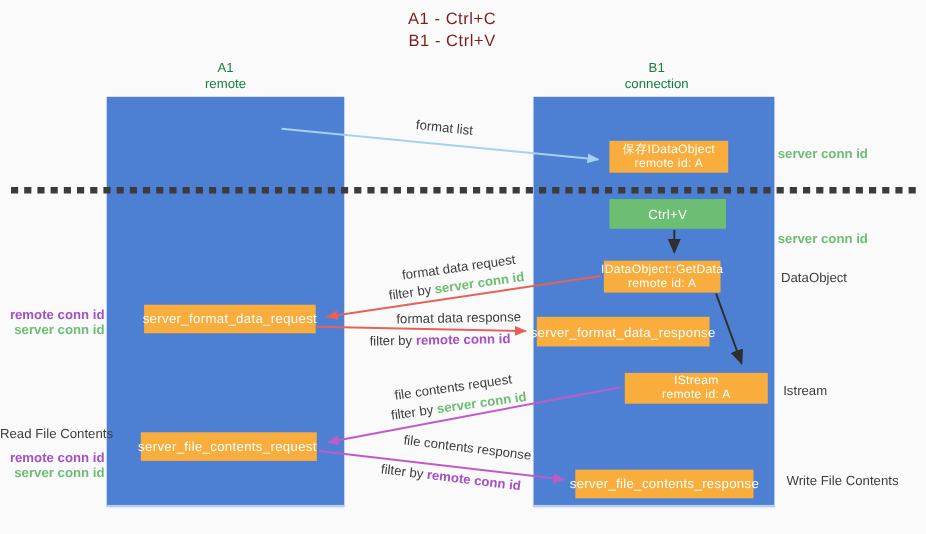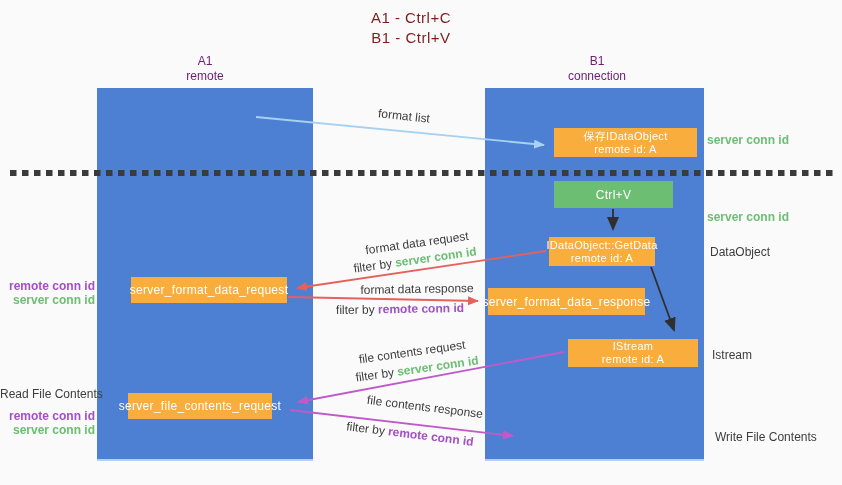--- a/index.html
+++ b/index.html
@@ -4,46 +4,46 @@
 <style>
   * { margin:0; padding:0; box-sizing:border-box; }
   html,body { background:#fafafb; }
   body { font-family:"Liberation Sans", sans-serif; }
   .canvas { position:relative; width:842px; height:485px; background:#fafafb; overflow:hidden; }
 
   .title { position:absolute; top:8px; left:0; width:822px; text-align:center;
            font-size:15px; color:#7f1d1d; line-height:20px; letter-spacing:0.5px; }
 
   .col-header { position:absolute; top:54px; transform:translateX(-50%); text-align:center;
-                font-size:12px; color:#701a75; line-height:15px; }
+                font-size:12px; color:#15803d; line-height:15px; }
   #header-left { left:205px; }
   #header-right { left:597px; }
 
   .lifeline { position:absolute; top:88px; height:373px; background:#4d80d3;
               border-bottom:2px solid #b9cdf0; }
   #lifeline-left  { left:97px;  width:216px; }
   #lifeline-right { left:485px; width:219px; }
 
   svg.arrows { position:absolute; left:0; top:0; pointer-events:none; }
 
   .node { position:absolute; color:#ffffff; display:flex; flex-direction:column;
           align-items:center; justify-content:center; text-align:center;
           white-space:nowrap; letter-spacing:0.3px; }
   .node.green  { background:#6cbe72; font-size:12px; }
   .node.orange { background:#f8ad3d; font-size:12px; }
   .two-line { font-size:11px !important; line-height:13px; }
 
   #node-ctrlc    { left:137px; top:104px; width:117px; height:29px; }
-  #node-save     { left:554px; top:128px; width:143px; height:29px; }
-  #node-ctrlv    { left:554px; top:181px; width:119px; height:27px; }
+  #node-save     { left:554px; top:128px; width:108px; height:29px; }
+  #node-ctrlv    { left:554px; top:181px; width:106px; height:27px; }
   #node-getdata  { left:549px; top:237px; width:106px; height:29px; }
   #node-fmt-req  { left:131px; top:277px; width:156px; height:26px; }
   #node-fmt-res  { left:488px; top:288px; width:157px; height:27px; }
   #node-istream  { left:568px; top:339px; width:130px; height:28px; }
-  #node-file-req { left:128px; top:393px; width:144px; height:26px; }
+  #node-file-req { left:128px; top:393px; width:160px; height:26px;align-items:flex-end; }
   #node-file-res { left:523px; top:427px; width:162px; height:26px; }
 
   .alabel { position:absolute; font-size:12px; color:#3d3d3d; white-space:nowrap;
             transform:translate(-50%,-50%) rotate(var(--r,0deg)); }
   .k-green  { color:#6cbe72; font-weight:bold; }
   .k-purple { color:#a44fc5; font-weight:bold; }
 
   .side { position:absolute; font-size:12px; white-space:nowrap; color:#3d3d3d; }
   .side.green  { color:#6cbe72; font-weight:bold; }
   .side.purple { color:#a44fc5; font-weight:bold; }
@@ -121,20 +121,23 @@
 
   <div class="node orange two-line" id="node-istream">
     <div>IStream</div>
     <div>remote id: A</div>
   </div>
 
   <div class="node orange" id="node-file-req">
     <div>server_file_contents_request</div>
   </div>
 
+  <div class="node orange" id="node-file-res">
+    <div>server_file_contents_response</div>
+  </div>
 
   <div class="alabel" style="left:404px; top:116px; --r:6deg;">format list</div>
 
   <div class="alabel" style="left:417px; top:243px; --r:-8deg;">format data request</div>
   <div class="alabel" style="left:415px; top:260px; --r:-8deg;"><span>filter by </span><span class="k-green">server conn id</span></div>
 
   <div class="alabel" style="left:417px; top:289px; --r:-1deg;">format data response</div>
   <div class="alabel" style="left:400px; top:309px; --r:-1deg;"><span>filter by </span><span class="k-purple">remote conn id</span></div>
 
   <div class="alabel" style="left:412px; top:352px; --r:-8deg;">file contents request</div>

